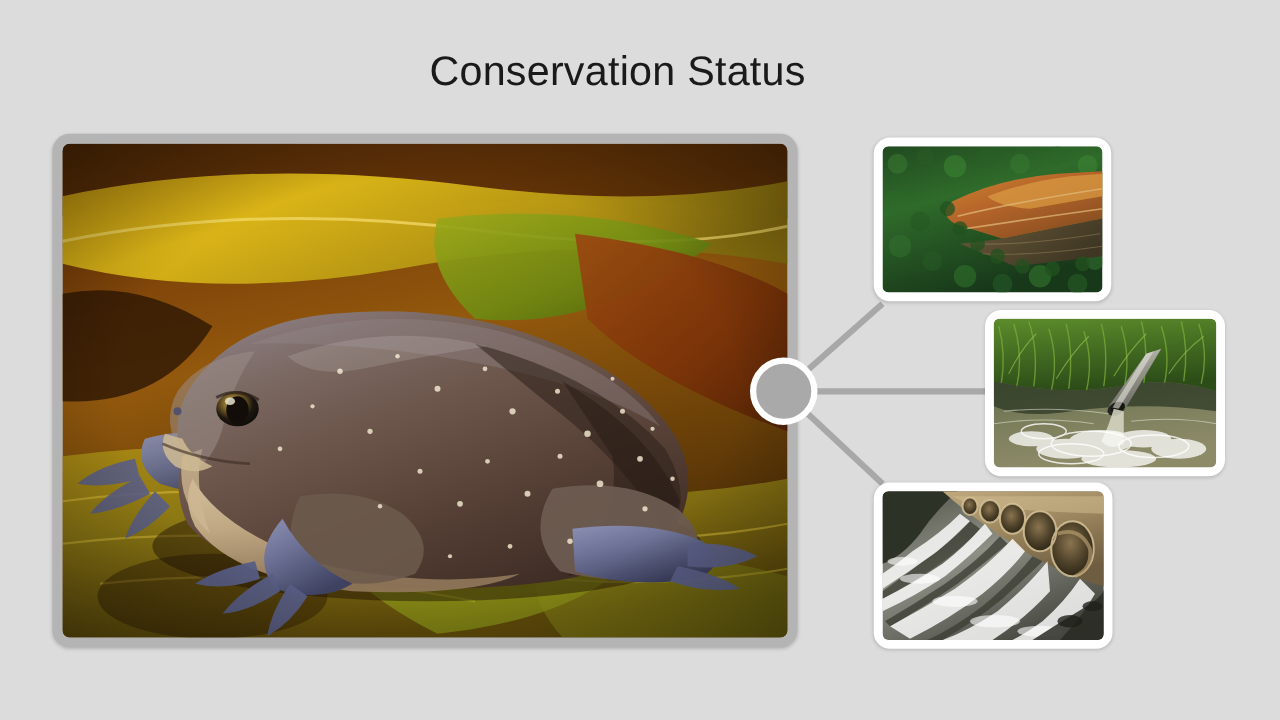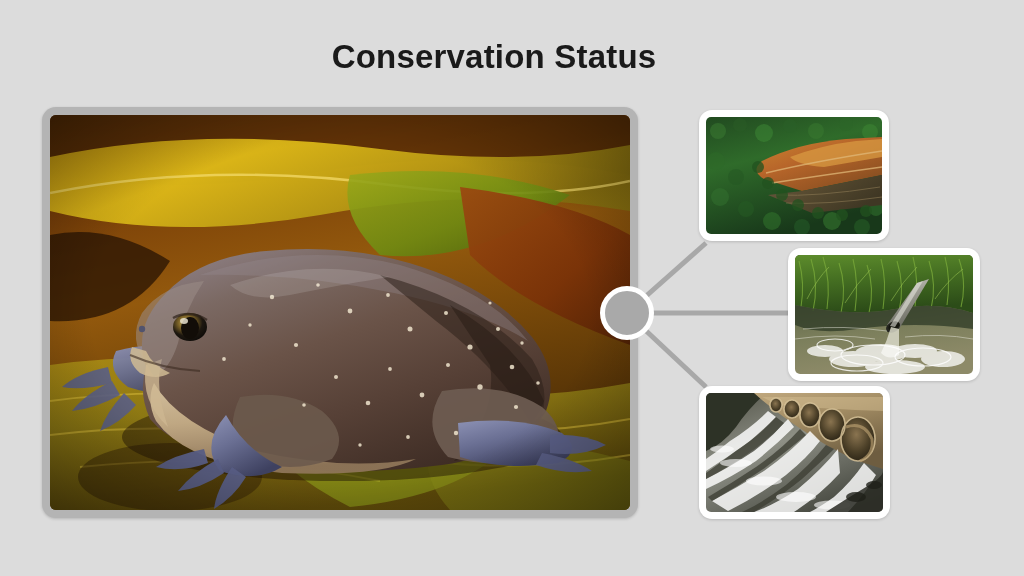--- a/index.html
+++ b/index.html
@@ -16,21 +16,21 @@
   }
 
   
   #slide-title {
     position: absolute;
     left: 0;
     top: 38px;
     width: 988px;
     text-align: center;
     font-size: 33px;
-    font-weight: bold;
+    font-weight: normal;
     color: #1a1a1a;
     letter-spacing: 0.2px;
   }
 
   
   #main-photo-frame {
     position: absolute;
     left: 42px;
     top: 107px;
     width: 596px;

